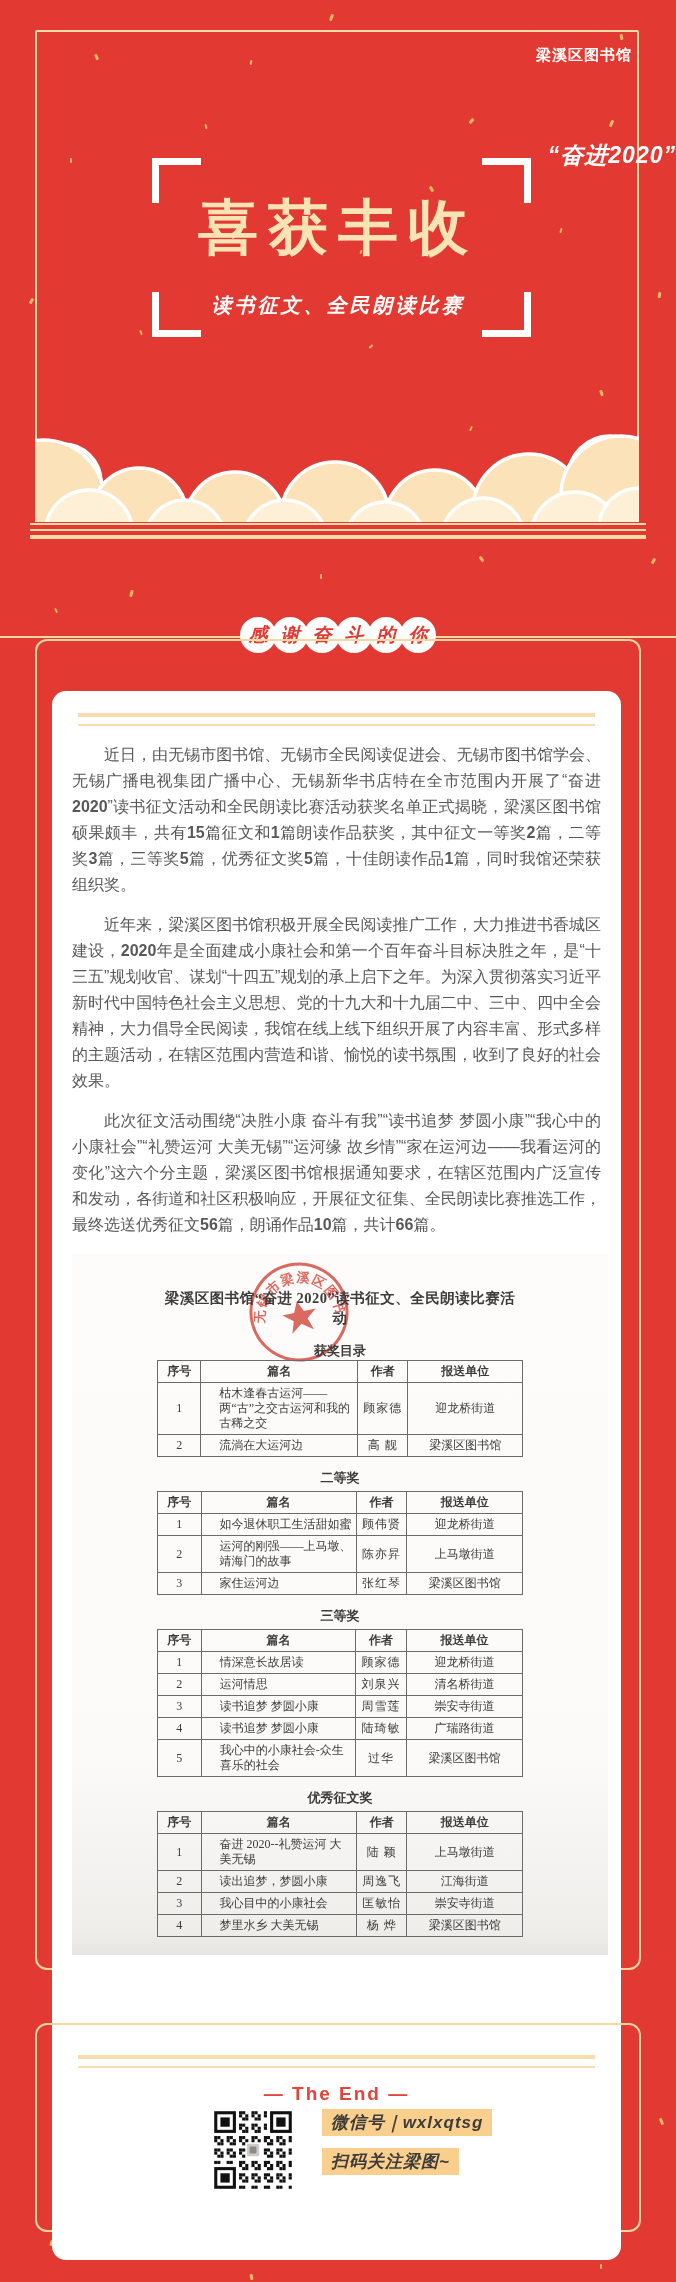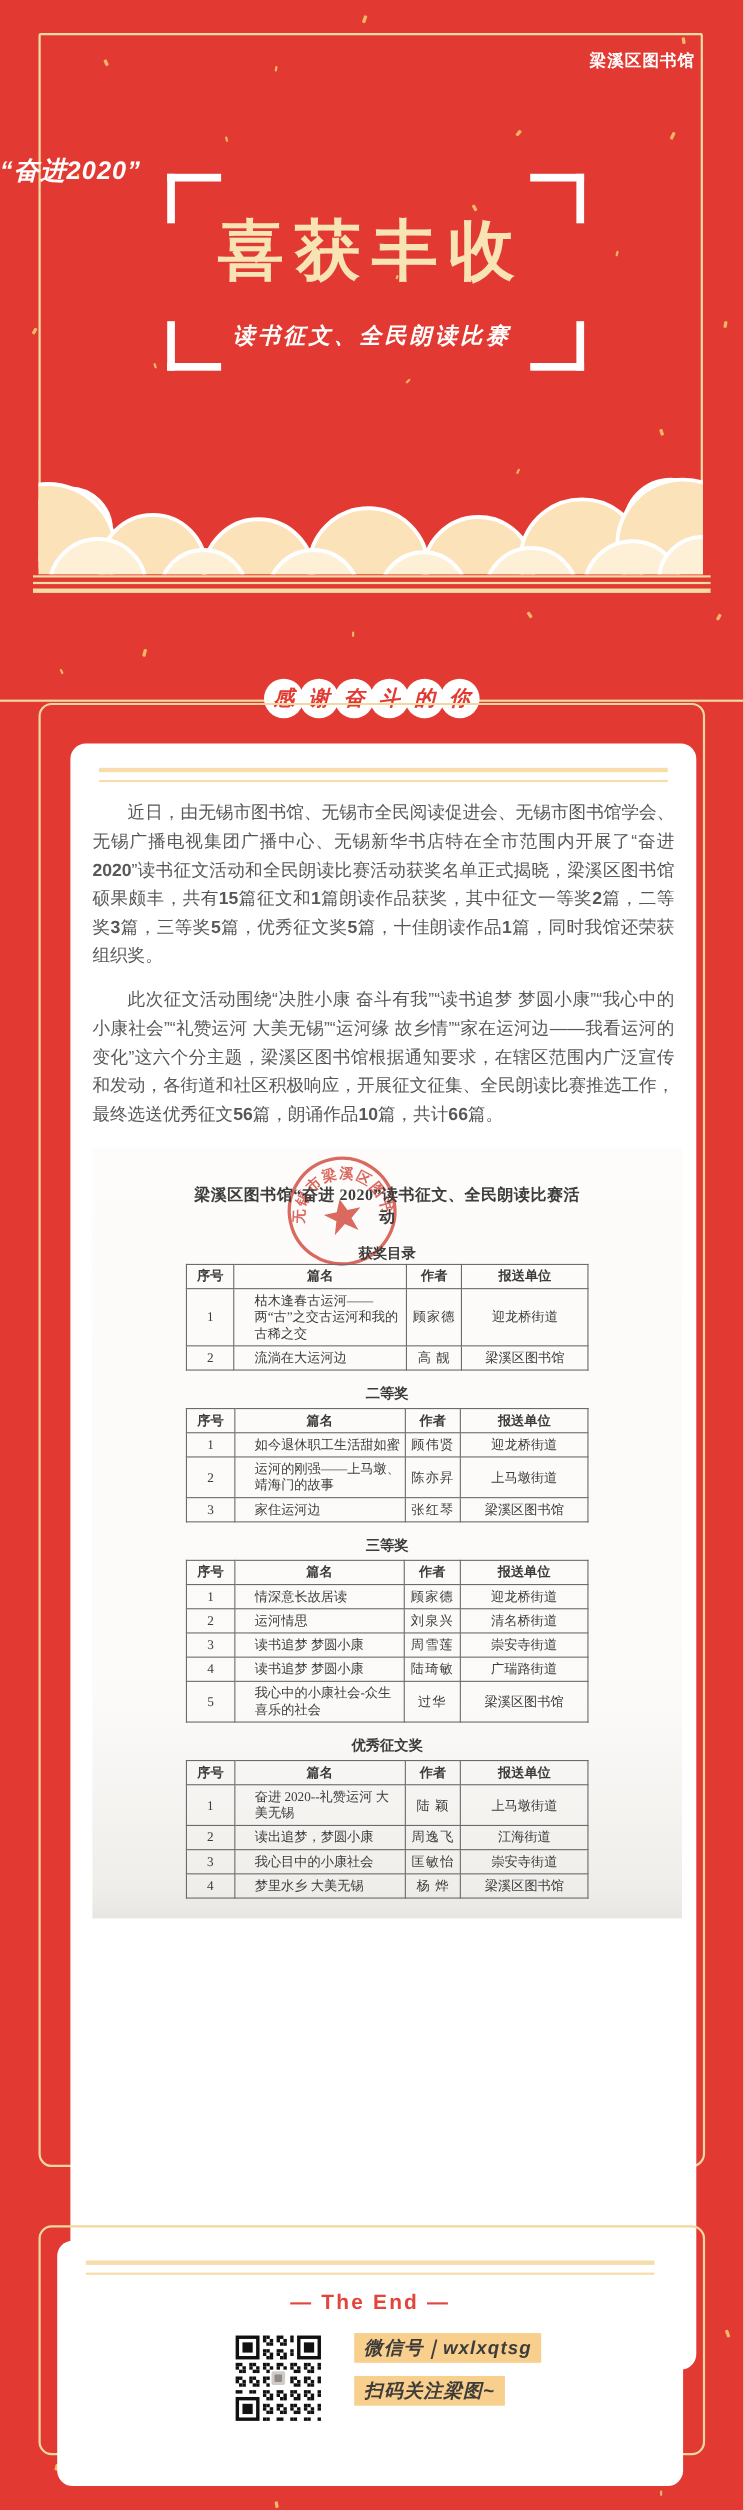--- a/index.html
+++ b/index.html
@@ -6,21 +6,21 @@
   body{font-family:"Liberation Sans",sans-serif;}
   .page{position:relative;width:676px;height:2282px;background:#e23a32;overflow:hidden;}
 
   
   .speck{position:absolute;background:#f3c568;border-radius:1px;opacity:.9;}
 
   
   .header-frame{position:absolute;left:35px;top:30px;width:600px;height:484px;
     border:2px solid #f5dca6;border-radius:2px;}
   .brand{position:absolute;top:46px;right:44px;color:#ffffff;font-size:15px;font-weight:bold;letter-spacing:1px;}
-  .kicker{position:absolute;top:140px;left:0;width:100%;text-align:left;color:#ffffff;
+  .kicker{position:absolute;top:140px;left:0;width:100%;text-align:right;color:#ffffff;
     font-size:23px;font-weight:bold;font-style:italic;letter-spacing:1px;}
   .main-title{position:absolute;top:188px;left:0;width:100%;margin:0;text-align:center;
     color:#f8e3b4;font-size:60px;font-weight:bold;letter-spacing:10px;}
   .subtitle{position:absolute;top:292px;left:0;width:100%;text-align:center;color:#ffffff;
     font-size:20px;font-weight:bold;font-style:italic;letter-spacing:3px;}
   .bk{position:absolute;width:42px;height:38px;border:0 solid #ffffff;}
   .bk-tl{left:152px;top:158px;border-left-width:7px;border-top-width:7px;}
   .bk-tr{left:482px;top:158px;border-right-width:7px;border-top-width:7px;}
   .bk-bl{left:152px;top:292px;border-left-width:7px;border-bottom-width:7px;}
   .bk-br{left:482px;top:292px;border-right-width:7px;border-bottom-width:7px;}
@@ -36,21 +36,21 @@
     position:relative;}
 
   
   .card-frame{position:absolute;left:35px;width:602px;border:2px solid #f2d79f;border-radius:12px;}
   .card{position:absolute;background:#ffffff;border-radius:14px;overflow:hidden;}
   .gold-bar-a{height:4px;background:#f7ddab;width:517px;margin:22px auto 0;}
   .gold-bar-b{height:2px;background:#f7ddab;width:517px;margin:7px auto 0;}
 
   
   .article-frame{top:639px;height:1327px;}
-  .article-card{left:15px;top:35px;width:569px;height:1478px;margin-left:12px;}
+  .article-card{left:15px;top:50px;width:569px;height:1478px;}
   .article-body{padding:0 20px;}
   .article-body p{margin:0 0 14px 0;color:#595757;font-size:16px;line-height:26px;
     text-align:justify;text-indent:2em;}
   .article-body p:first-of-type{margin-top:16px;}
   .article-body p b{font-weight:bold;}
 
   
   .paper{position:relative;margin:16px auto 0;width:536px;
     background:linear-gradient(180deg,#fdfcfb 0%,#fbfaf8 72%,#f0eeeb 96%,#e8e6e3 100%);
     font-family:"Liberation Serif",serif;color:#3c3c3c;padding:34px 0 18px 0;}
@@ -65,21 +65,21 @@
   table.doc-table td:nth-child(1){width:40px;text-align:center;}
   table.doc-table td:nth-child(2){width:148px;text-align:left;padding-left:18px;}
   table.doc-table td:nth-child(3){width:48px;text-align:center;letter-spacing:1px;}
   table.doc-table td:nth-child(4){width:122px;text-align:center;}
 
   
   .footer-frame{top:2023px;height:205px;}
   .footer-card{left:15px;top:12px;width:569px;height:223px;}
   .footer-card .gold-bar-a{margin-top:18px;}
   .end-label{margin-top:15px;text-align:center;color:#e2453c;font-size:19px;font-weight:bold;letter-spacing:2px;}
-  .qr-row{display:flex;align-items:flex-start;margin-top:12px;padding-left:156px;}
+  .qr-row{display:flex;align-items:flex-start;padding-left:156px;}
   .qr-box{width:90px;height:90px;flex:0 0 auto;}
   .qr-texts{margin-left:24px;padding-top:4px;}
   .hl{display:inline-block;background:#f8cf8d;color:#3e3c3a;font-size:17px;font-weight:bold;
     font-style:italic;padding:2px 9px;letter-spacing:1px;}
   .hl2{margin-top:12px;}
 </style>
 </head>
 <body>
 
 <div class="page">
@@ -159,20 +159,21 @@
 
   <div class="badge-line"></div>
   <div class="badge" id="badge"><span class="badge-circle">感</span><span class="badge-circle">谢</span><span class="badge-circle">奋</span><span class="badge-circle">斗</span><span class="badge-circle">的</span><span class="badge-circle">你</span></div>
 
   <section class="card-frame article-frame">
     <div class="card article-card">
       <div class="gold-bar-a"></div>
       <div class="gold-bar-b"></div>
       <div class="article-body">
         <p>近日，由无锡市图书馆、无锡市全民阅读促进会、无锡市图书馆学会、无锡广播电视集团广播中心、无锡新华书店特在全市范围内开展了“奋进<b>2020</b>”读书征文活动和全民朗读比赛活动获奖名单正式揭晓，梁溪区图书馆硕果颇丰，共有<b>15</b>篇征文和<b>1</b>篇朗读作品获奖，其中征文一等奖<b>2</b>篇，二等奖<b>3</b>篇，三等奖<b>5</b>篇，优秀征文奖<b>5</b>篇，十佳朗读作品<b>1</b>篇，同时我馆还荣获组织奖。</p>
+        <p>近年来，梁溪区图书馆积极开展全民阅读推广工作，大力推进书香城区建设，<b>2020</b>年是全面建成小康社会和第一个百年奋斗目标决胜之年，是“十三五”规划收官、谋划“十四五”规划的承上启下之年。为深入贯彻落实习近平新时代中国特色社会主义思想、党的十九大和十九届二中、三中、四中全会精神，大力倡导全民阅读，我馆在线上线下组织开展了内容丰富、形式多样的主题活动，在辖区范围内营造和谐、愉悦的读书氛围，收到了良好的社会效果。</p>
         <p>此次征文活动围绕“决胜小康 奋斗有我”“读书追梦 梦圆小康”“我心中的小康社会”“礼赞运河 大美无锡”“运河缘 故乡情”“家在运河边——我看运河的变化”这六个分主题，梁溪区图书馆根据通知要求，在辖区范围内广泛宣传和发动，各街道和社区积极响应，开展征文征集、全民朗读比赛推选工作，最终选送优秀征文<b>56</b>篇，朗诵作品<b>10</b>篇，共计<b>66</b>篇。</p>
 
         <div class="paper">
           <svg class="stamp" width="104" height="104" viewBox="0 0 104 104">
             <defs>
                 <path id="arcT" d="M16,58 A36,36 0 0 1 88,58"></path>
               </defs>
             <circle cx="52" cy="52" r="48" fill="none" stroke="#d6554b" stroke-width="3"></circle>
             <text font-size="13" fill="#d6554b" letter-spacing="1.5" font-family="Liberation Serif,serif" font-weight="bold">
               <textPath href="#arcT" startOffset="2">无锡市梁溪区图书馆</textPath>

